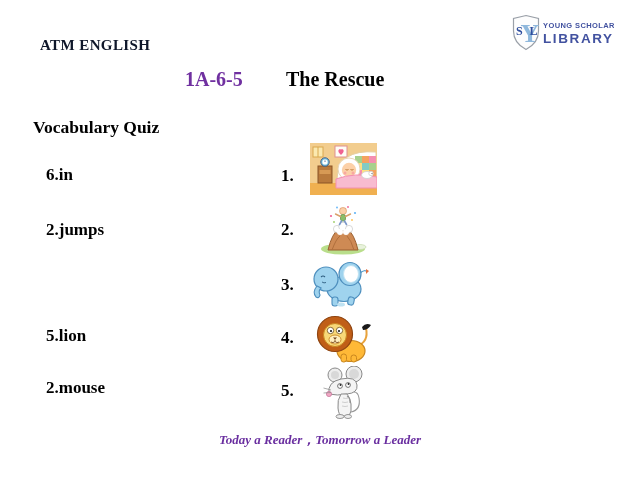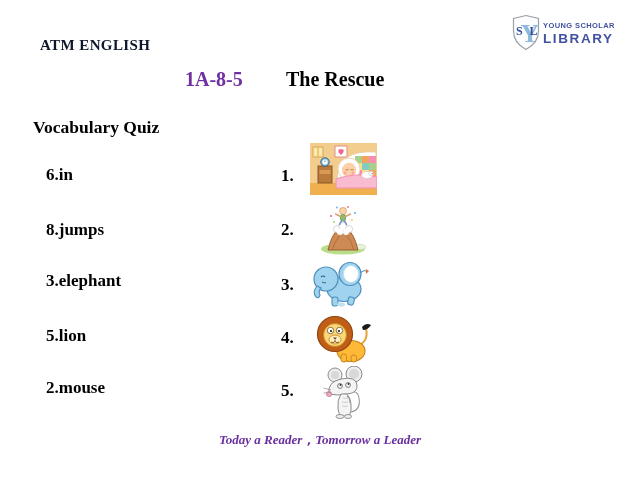--- a/index.html
+++ b/index.html
@@ -62,28 +62,27 @@
     <svg width="102" height="38" viewBox="0 0 102 38">
       <path d="M14,1.5 L26.5,4.5 L26.5,17 Q26.5,29 14,35.5 Q1.5,29 1.5,17 L1.5,4.5 Z" fill="#FDFDFD" stroke="#9aa0a8" stroke-width="1.2"></path>
       <text x="4" y="21" font-family="Liberation Serif,serif" font-size="12" font-weight="bold" fill="#2F4E9E">S</text>
       <text x="8.5" y="28" font-family="Liberation Serif,serif" font-size="26" font-weight="bold" fill="#8FB8DC">Y</text>
       <text x="17.5" y="21" font-family="Liberation Serif,serif" font-size="12" font-weight="bold" fill="#2F4E9E">L</text>
       <text x="31" y="14" font-family="Liberation Sans,sans-serif" font-size="7.5" font-weight="bold" letter-spacing="0.4" fill="#4252A0">YOUNG SCHOLARS</text>
       <text x="31" y="29" font-family="Liberation Sans,sans-serif" font-size="13.5" font-weight="bold" letter-spacing="1.6" fill="#4252A0">LIBRARY</text>
     </svg>
   </div>
 
-  <div class="abs lesson-code">1A-8-5</div>
+  <div class="abs lesson-code">1A-6-5</div>
   <div class="abs lesson-title">The Rescue</div>
 
   <div class="abs quiz-heading">Vocabulary Quiz</div>
 
   <div class="abs word" style="top:165px">6.in</div>
-  <div class="abs word" style="top:220px">8.jumps</div>
-  <div class="abs word" style="top:271px">3.elephant</div>
+  <div class="abs word" style="top:220px">2.jumps</div>
   <div class="abs word" style="top:326px">5.lion</div>
   <div class="abs word" style="top:378px">2.mouse</div>
 
   <div class="abs pic-number" style="top:166px">1.</div>
   <div class="abs pic-number" style="top:220px">2.</div>
   <div class="abs pic-number" style="top:275px">3.</div>
   <div class="abs pic-number" style="top:328px">4.</div>
   <div class="abs pic-number" style="top:381px">5.</div>
 
   <div class="abs pic" style="left:310px;top:143px">

